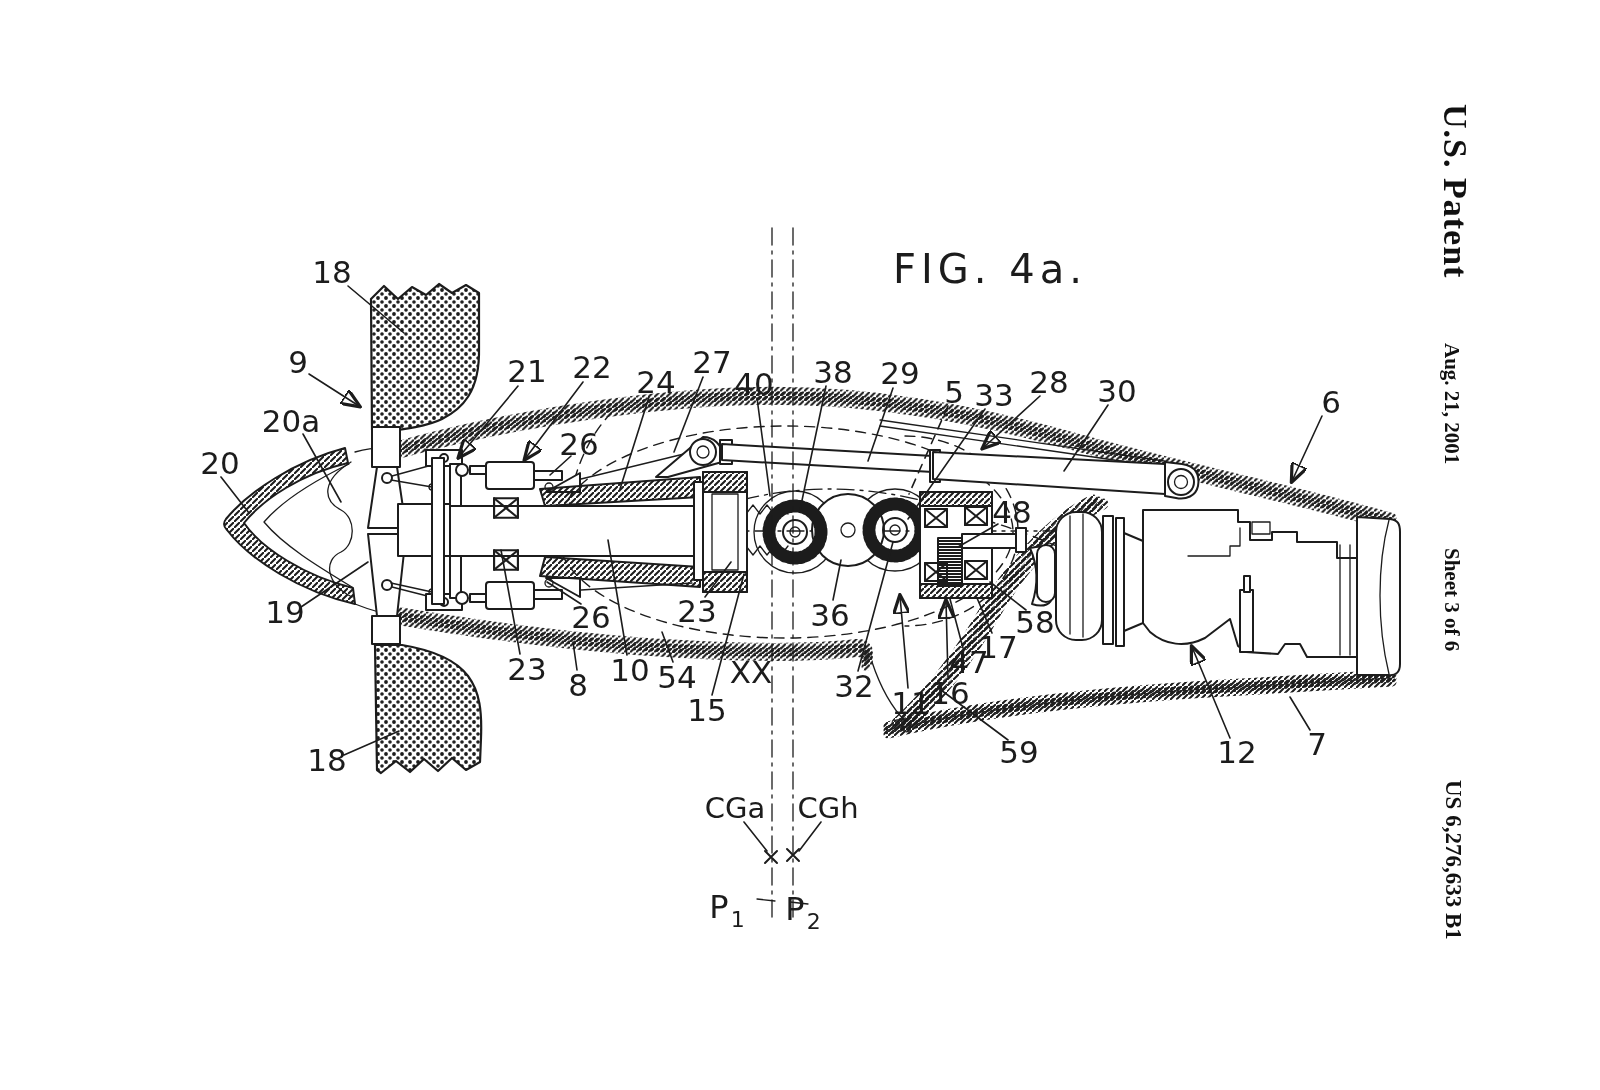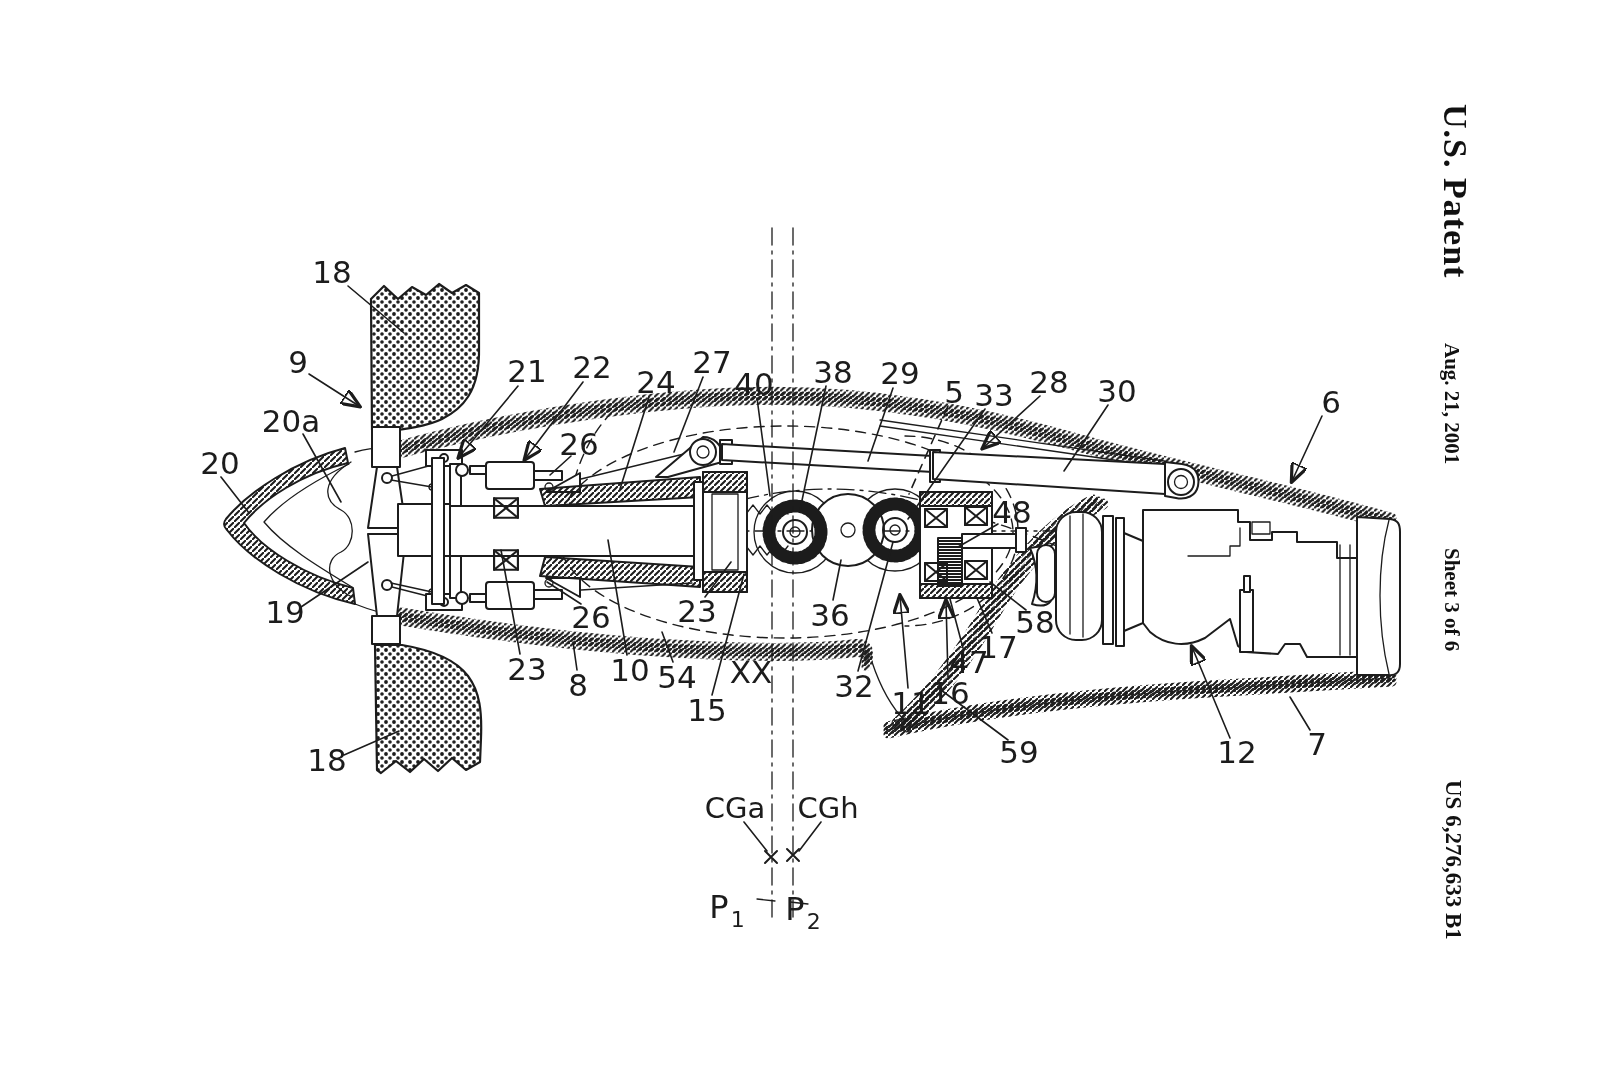--- a/index.html
+++ b/index.html
@@ -34,20 +34,21 @@
 </head>
 <body>
 
 <div id="sheet">
 
   <div id="hdr-pub" class="vert">U.S. Patent</div>
   <div id="hdr-date" class="vert">Aug. 21, 2001</div>
   <div id="hdr-sheet" class="vert">Sheet 3 of 6</div>
   <div id="hdr-num" class="vert">US 6,276,633 B1</div>
 
+  <div id="fig-title">FIG. 4a.</div>
 
   <svg id="drawing" width="1600" height="1090" viewBox="0 0 1600 1090" xmlns="http://www.w3.org/2000/svg">
     <defs>
       <pattern id="diag" width="6" height="6" patternUnits="userSpaceOnUse">
         <path d="M-1,7 L7,-1" stroke="#1c1c1c" stroke-width="1.1" fill="none"></path>
       </pattern>
       <pattern id="stipple" width="8" height="8" patternUnits="userSpaceOnUse">
         <circle cx="2" cy="2" r="0.9" fill="#1c1c1c" stroke="none"></circle>
         <circle cx="6" cy="6" r="0.8" fill="#1c1c1c" stroke="none"></circle>
       </pattern>

